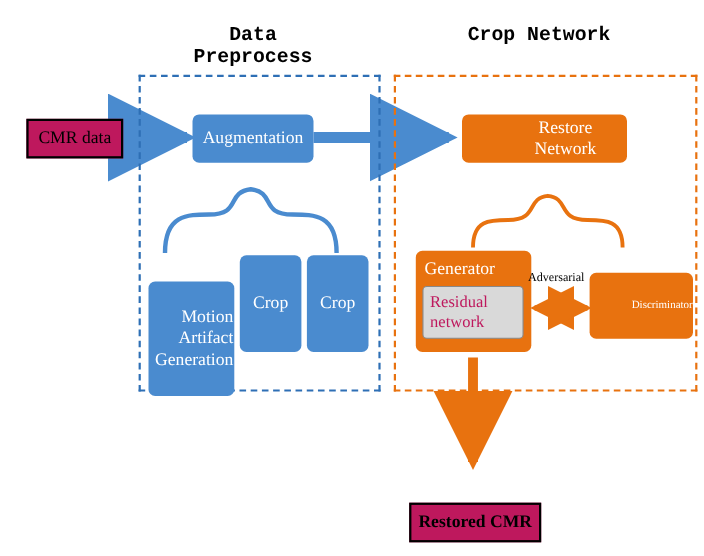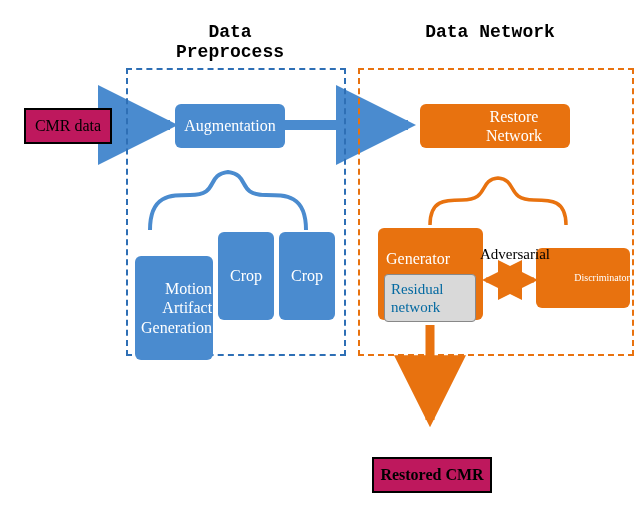--- a/index.html
+++ b/index.html
@@ -40,25 +40,25 @@
   .orange-node { background: #e8720f; color: #fff; padding-left: 42px; }
   .white-node {
     background: #be185d;
     color: #000;
     border: 2px solid #000;
     font-size: 16px;
     font-weight: normal;
   }
   .grey-node {
     background: #d9d9d9;
-    color: #0369a1;
+    color: #be185d;
     border: 1px solid #888;
     font-size: 15px;
   }
-  .label-text { font-size: 15px; color: #000; }
+  .label-text { font-size: 11px; color: #000; }
   svg { position: absolute; top:0; left:0; width:640px; height:505px; pointer-events:none; }
 </style>
 </head>
 <body>
 
 <svg>
   <defs>
     <marker id="arrBlue" viewBox="0 0 10 10" refX="9" refY="5" markerWidth="8" markerHeight="8" orient="auto">
       <path d="M0,0 L10,5 L0,10 Z" fill="#4a8bcf"></path>
     </marker>
@@ -77,39 +77,39 @@
   <path d="M150,230 C150,195 170,195 190,195 C220,195 205,175 228,172 C251,175 236,195 266,195 C286,195 306,195 306,230" stroke="#4a8bcf" stroke-width="4" fill="none"></path>
 
   <path d="M430,225 C430,200 445,200 462,200 C490,200 478,180 498,178 C518,180 506,200 534,200 C551,200 566,200 566,225" stroke="#e8720f" stroke-width="3.5" fill="none"></path>
 
   <line x1="486" y1="280" x2="534" y2="280" stroke="#e8720f" stroke-width="5" marker-start="url(#arrOrangeR)" marker-end="url(#arrOrange)"></line>
 
   <line x1="430" y1="325" x2="430" y2="420" stroke="#e8720f" stroke-width="9" marker-end="url(#arrOrange)"></line>
 </svg>
 
 <div class="abs section-title" style="left:150px; top:22px; width:160px;">Data Preprocess</div>
-<div class="abs section-title" style="left:410px; top:22px; width:160px;">Data Network</div>
+<div class="abs section-title" style="left:410px; top:22px; width:160px;">Crop Network</div>
 
 <div class="abs dashed-box blue-dash" style="left:126px; top:68px; width:220px; height:288px;"></div>
 <div class="abs dashed-box orange-dash" style="left:358px; top:68px; width:276px; height:288px;"></div>
 
 <div class="abs node white-node" style="left:24px; top:108px; width:88px; height:36px; border-radius:0;">CMR data</div>
 
 <div class="abs node blue-node" style="left:175px; top:104px; width:110px; height:44px;text-align:right;">Augmentation</div>
 
 <div class="abs node blue-node" style="left:135px; top:232px; width:78px; height:104px; text-align:right; justify-content:flex-start; padding-left:6px; white-space:pre-line;margin-top:24px;">Motion
 Artifact
 Generation</div>
 <div class="abs node blue-node" style="left:218px; top:232px; width:56px; height:88px;">Crop</div>
 <div class="abs node blue-node" style="left:279px; top:232px; width:56px; height:88px;">Crop</div>
 
 <div class="abs node orange-node" style="left:420px; top:104px; width:150px; height:44px;">Restore Network</div>
 
 <div class="abs orange-node" style="left:378px; top:228px; width:105px; height:92px; border-radius:6px; color:#fff; padding:6px 6px;">
-  <div style="font-size:16px; text-align:left; padding:2px 2px 6px 2px;margin-top:14px;">Generator</div>
+  <div style="font-size:16px; text-align:left; padding:2px 2px 6px 2px;">Generator</div>
   <div class="node grey-node" style="width:92px; height:48px; border-radius:4px; white-space:pre-line; text-align:left; justify-content:flex-start; padding-left:6px;">Residual
 network</div>
 </div>
 
 <div class="abs node orange-node" style="left:536px; top:248px; width:94px; height:60px; font-size:10px;">Discriminator</div>
 
 <div class="abs label-text" style="left:480px; top:246px;">Adversarial</div>
 
 <div class="abs node white-node" style="left:372px; top:424px; width:120px; height:36px; border-radius:0; font-weight:bold;margin-top:33px;">Restored CMR</div>
 

